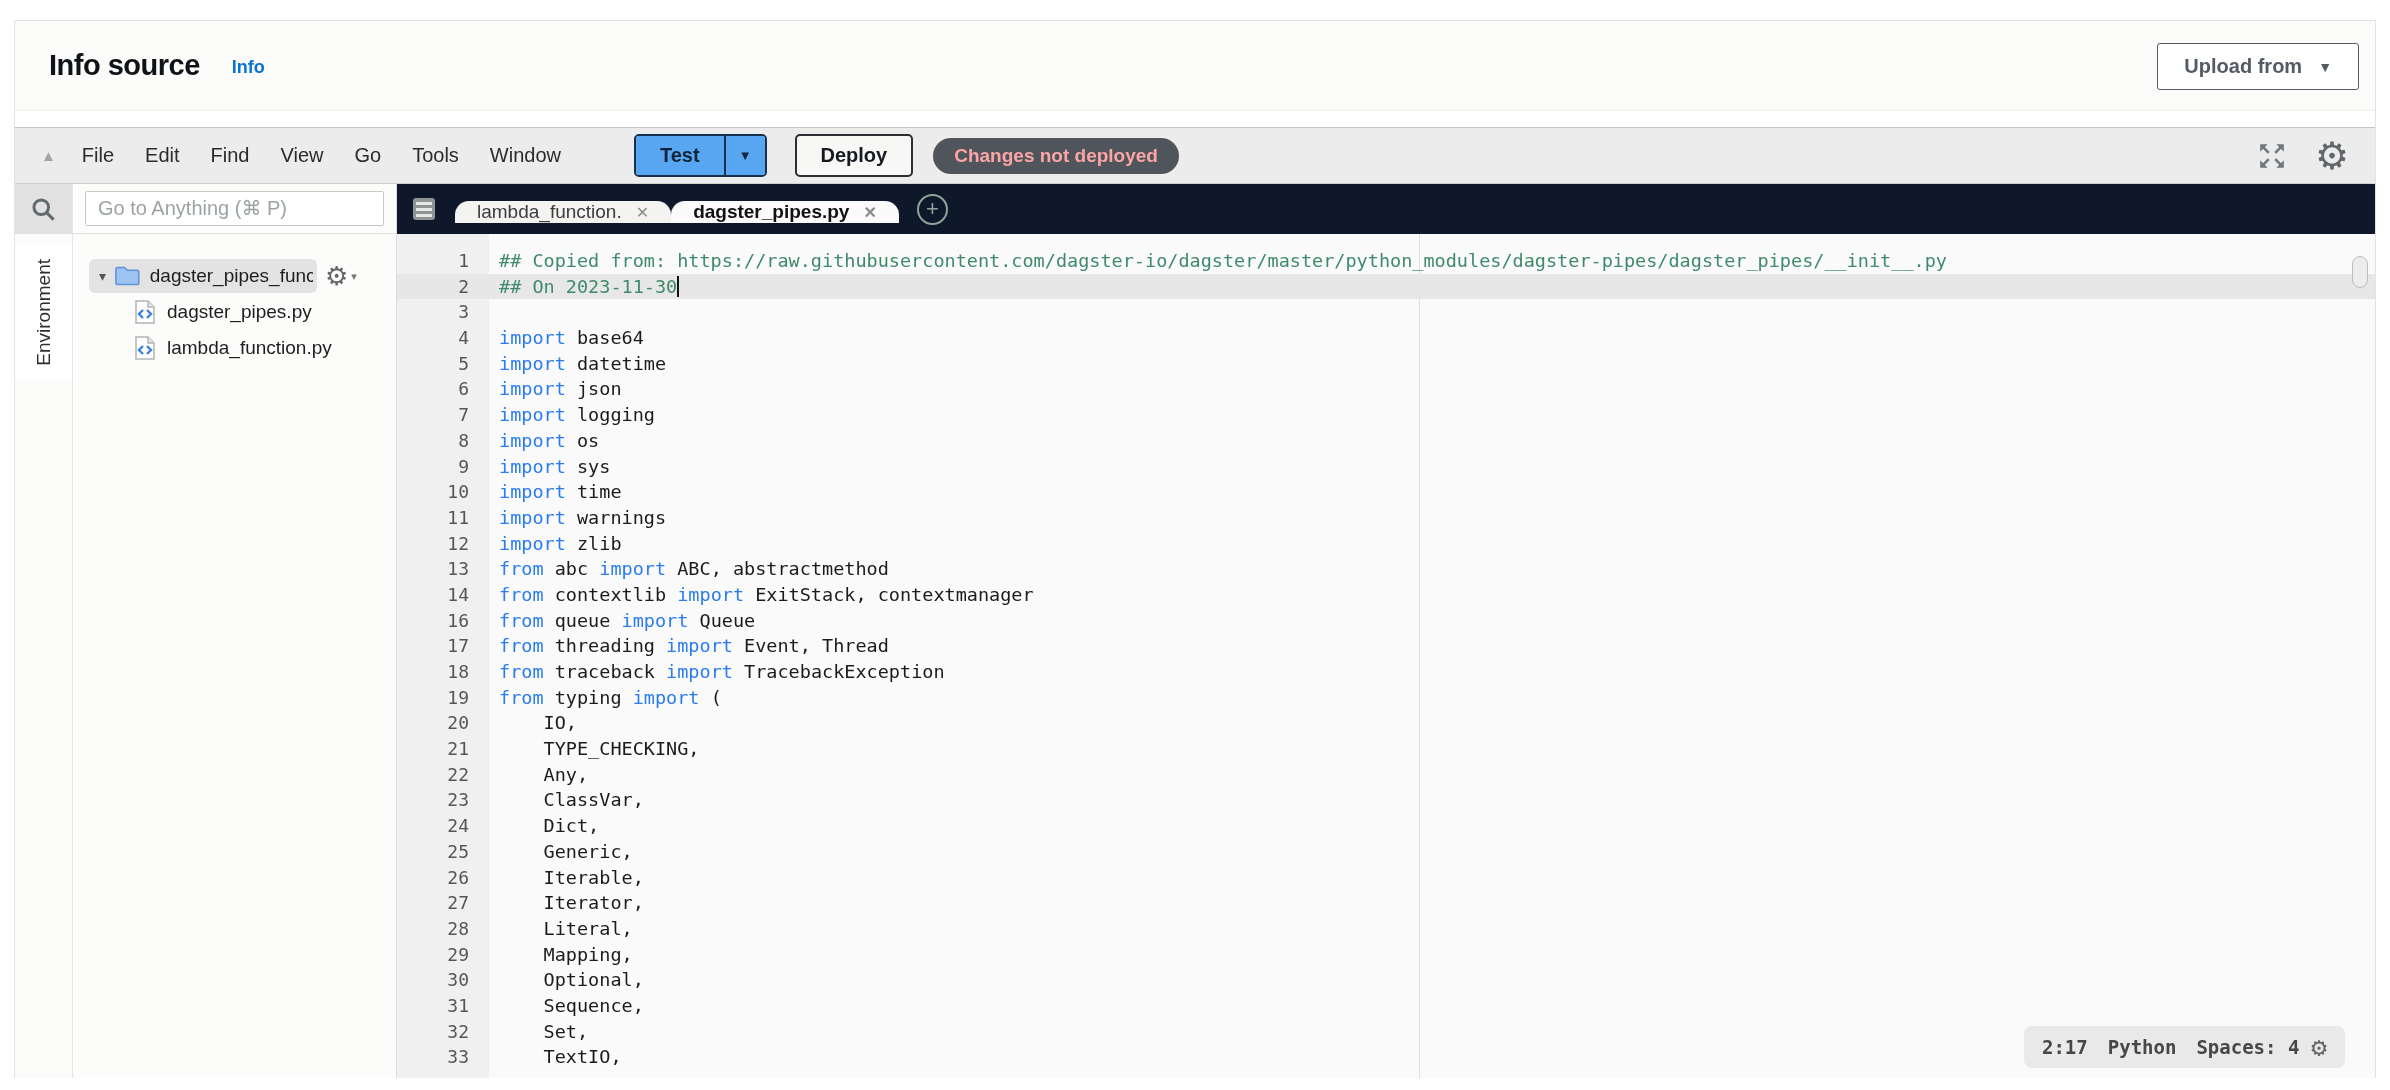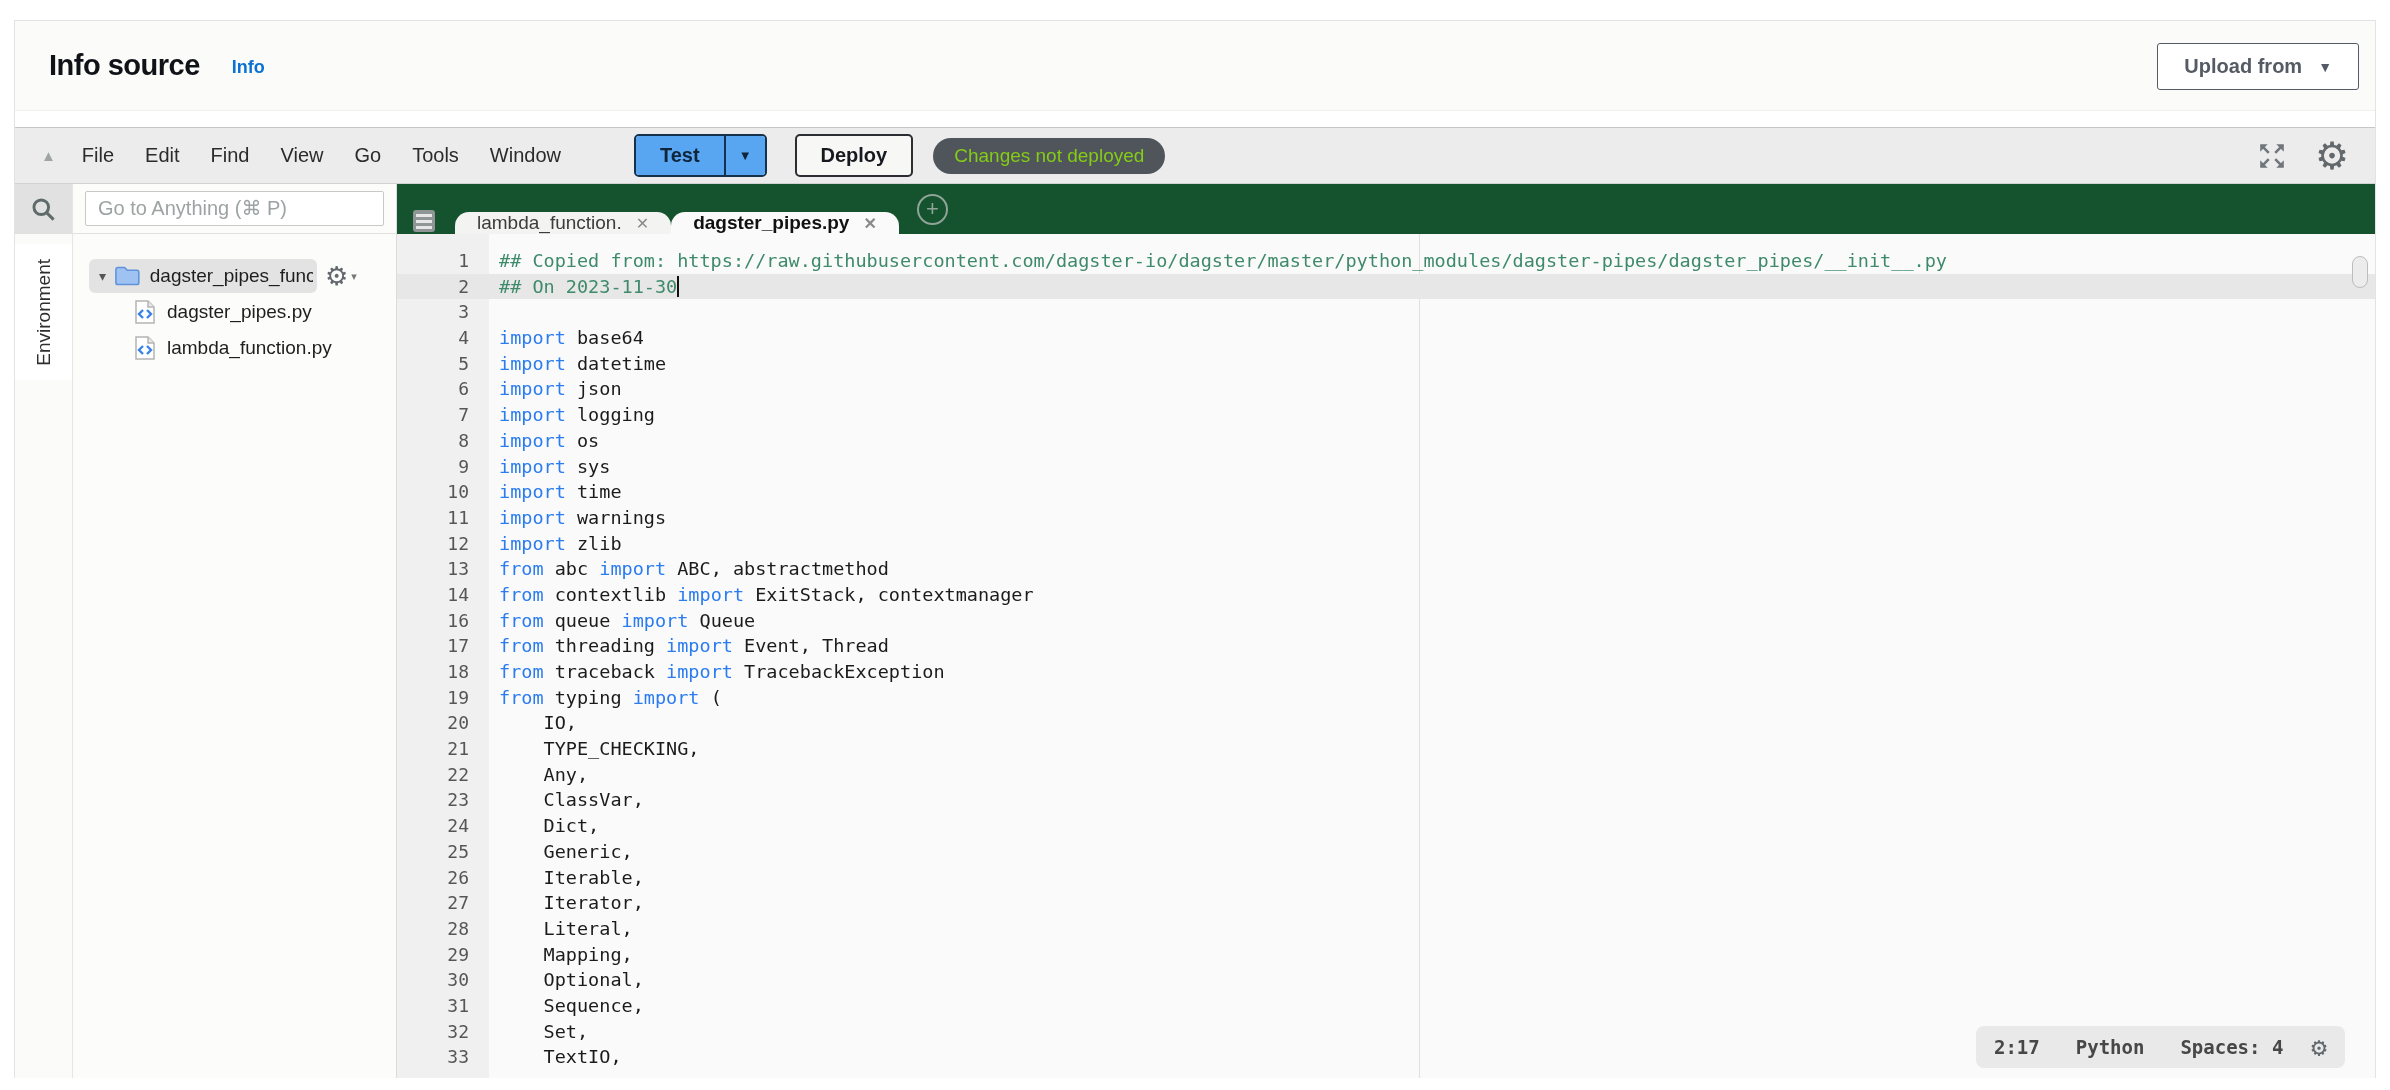--- a/index.html
+++ b/index.html
@@ -24,21 +24,21 @@
              display:flex; align-items:center; padding:0 26px; }
   .collapse-tri { color:#9fa5a5; font-size:15px; margin-right:26px; }
   .menu-item { font-size:20px; color:#2b2b2b; margin-right:31px; cursor:pointer; }
   .test-group { display:flex; margin-left:42px; border:2px solid #15314b; border-radius:5px; overflow:hidden; }
   .test-main { background:var(--accent,#58a6f2); color:#10243a; font-weight:bold; font-size:20px;
                padding:8px 24px; cursor:pointer; }
   .test-caret { background:var(--accent,#58a6f2); border-left:2px solid #15314b; color:#10243a;
                 display:flex; align-items:center; padding:0 13px; font-size:13px; cursor:pointer; }
   .deploy-btn { margin-left:28px; background:#f7f7f6; border:2px solid #2a2e33; border-radius:5px;
                 color:#16191f; font-weight:bold; font-size:20px; padding:8px 24px; cursor:pointer; }
-  .badge { margin-left:20px; background:var(--badge,#50555c); color:#84cc16; font-size:19px; font-weight:normal;
+  .badge { margin-left:20px; background:var(--badge,#50555c); color:#fca5a5; font-size:19px; font-weight:bold;
            border-radius:20px; padding:7px 21px; }
   .menu-right { margin-left:auto; display:flex; align-items:center; gap:28px; }
   .fullscreen-ico { width:30px; height:30px; cursor:pointer; }
   .gear { color:#63686d; cursor:pointer; line-height:1; }
   .gear.big { font-size:38px; }
 
   
   .main { position:absolute; left:0; top:163px; width:100%; height:894px; display:flex; }
 
   
@@ -60,21 +60,21 @@
   .folder-caret { font-size:14px; color:#555; margin-right:8px; }
   .folder-label { font-size:19px; color:#1e1e1e; white-space:nowrap; overflow:hidden; }
   .tree-gear { display:flex; align-items:center; margin-left:8px; cursor:pointer; }
   .tree-gear .gear { font-size:26px; }
   .tree-gear .mini-caret { font-size:11px; color:#777; margin-left:3px; }
   .file-row { display:flex; align-items:center; height:36px; padding-left:60px; cursor:pointer; }
   .file-label { font-size:19px; color:#1e1e1e; margin-left:10px; }
 
   
   .editor-col { flex:1; min-width:0; display:flex; flex-direction:column; }
-  .tabstrip { height:50px; background:#14532d; display:flex; align-items:flex-end; }
+  .tabstrip { height:50px; background:#0f172a; display:flex; align-items:center; }
   .tablist-ico { width:58px; display:flex; align-items:center; justify-content:center; cursor:pointer; }
   .tab { margin-top:6px; display:flex; align-items:center; gap:14px; padding:0 22px;
          border-radius:14px 14px 0 0; font-size:19px; cursor:pointer; }
   .tab .close { font-size:16px; color:#8b8b8b; }
   .tab.inactive { background:#f3f3f1; color:#3c3c3c; }
   .tab.active { background:#fafafa; color:#111; font-weight:bold; }
   .plus-btn { align-self:center; margin-left:18px; width:31px; height:31px; border:2px solid #8fa399;
               border-radius:50%; color:#8fa399; font-size:22px; line-height:26px; text-align:center; cursor:pointer; }
 
   .editor { position:relative; flex:1; background:#fafafa; overflow:hidden;
@@ -85,21 +85,21 @@
   .crow { display:flex; height:25.7px; line-height:25.7px; position:relative; }
   .gut { flex:0 0 92px; text-align:right; padding-right:20px; color:#565656; font-size:18px; }
   .codecell { padding-left:10px; white-space:pre; font-size:18.5px; color:#1b1b1b; }
   .crow.active { background:var(--activeline,#e7e7e7); }
   .kw { color:var(--kw,#2a7cf0); }
   .cm { color:var(--cm,#3e8a6b); }
   .cursor { display:inline-block; width:2px; height:21px; background:#111; vertical-align:-4px; }
   .scroll-thumb { position:absolute; right:7px; top:22px; width:16px; height:32px; border-radius:9px;
                   background:#ececec; border:1px solid #bdbdbd; cursor:pointer; }
   .status-overlay { position:absolute; right:30px; bottom:10px; background:#e9e9e9; border-radius:8px;
-                    display:flex; align-items:center; gap:36px; padding:8px 18px; z-index:5; }
+                    display:flex; align-items:center; gap:20px; padding:8px 18px; z-index:5; }
   .status-item { font-size:19px; font-weight:bold; color:#474747; cursor:pointer; }
   .status-overlay .gear { font-size:26px; margin-left:-8px; }
 </style>
 </head>
 <body>
 
 <div class="card">
 
   <div class="cs-header">
     <div class="cs-title">Info source</div>

